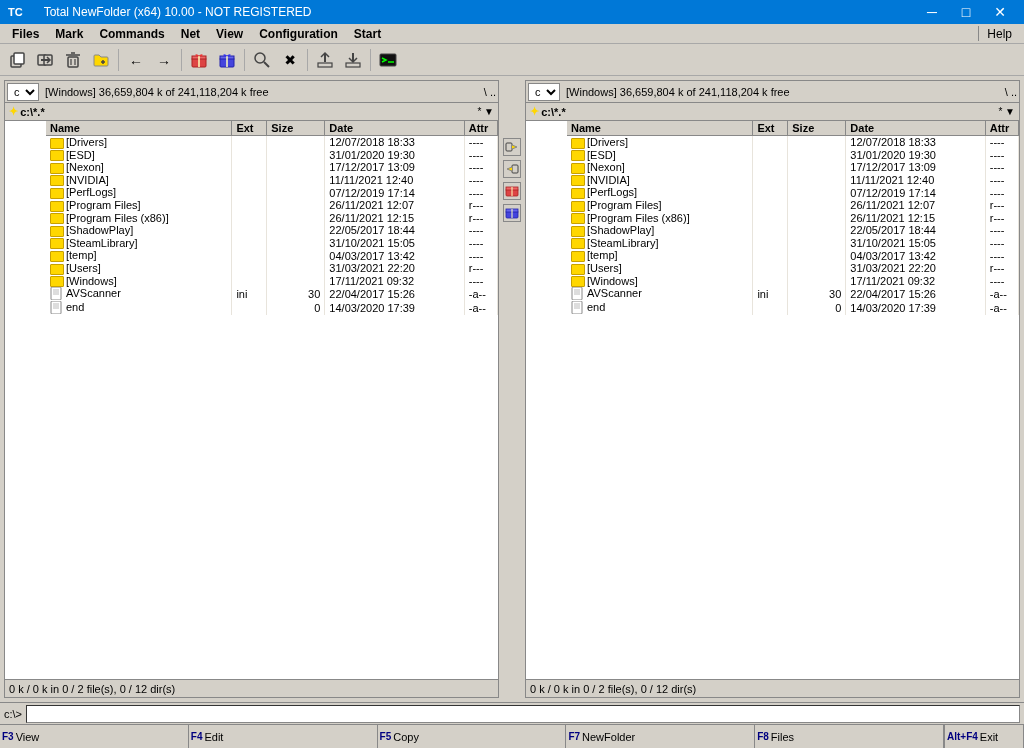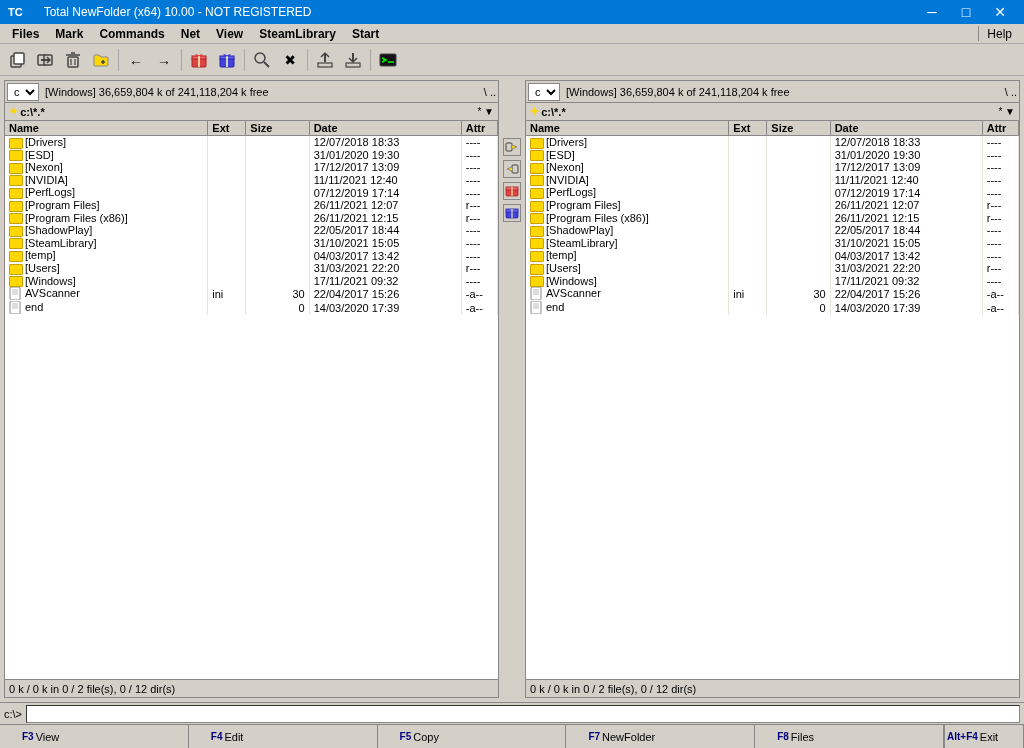--- a/index.html
+++ b/index.html
@@ -21,40 +21,40 @@
     .toolbar-btn { width: 26px; height: 26px; background: #d4d0c8; border: 1px solid transparent; cursor: pointer; display: flex; align-items: center; justify-content: center; font-size: 14px; }
     .toolbar-separator { width: 1px; height: 22px; background: #a8a8a8; margin: 0 2px; }
 
     
     .panel { flex: 1; display: flex; flex-direction: column; border: 1px solid #888; margin: 2px; background: white; }
     .panel-drive-bar { background: #d4d0c8; display: flex; align-items: center; padding: 1px 2px; gap: 2px; border-bottom: 1px solid #888; height: 22px; font-size: 11px; }
     .drive-select { font-size: 11px; padding: 0 2px; border: 1px solid #888; background: white; height: 18px; }
     .panel-path { background: #d4d0c8; padding: 1px 4px; border-bottom: 1px solid #888; font-size: 11px; height: 18px; display: flex; align-items: center; font-weight: bold; }
     
     
-    .file-list { flex: 1; overflow-y: auto; font-size: 11px; }
+    .file-list { flex: 1; overflow-y: auto; font-size: 11px; padding-left: 41px; }
     .file-list table { width: 100%; border-collapse: collapse; }
     .file-list th { background: #d4d0c8; border-bottom: 1px solid #888; border-right: 1px solid #888; padding: 1px 4px; text-align: left; font-weight: bold; position: sticky; top: 0; cursor: pointer; white-space: nowrap; }
     .file-list td { padding: 0 4px; white-space: nowrap; border-right: 1px solid #e8e4dc; }
     .file-list tr.header-row { background: #d4d0c8 !important; color: black !important; }
 
     
     .panel-status { background: #d4d0c8; border-top: 1px solid #888; padding: 1px 4px; font-size: 11px; height: 18px; display: flex; align-items: center; }
 
     
     .center-strip { width: 22px; display: flex; flex-direction: column; align-items: center; justify-content: flex-start; padding-top: 60px; gap: 4px; background: #d4d0c8; }
     .strip-btn { width: 18px; height: 18px; background: #d4d0c8; border: 1px solid #888; cursor: pointer; display: flex; align-items: center; justify-content: center; font-size: 10px; }
 
     
     .cmd-bar { background: #d4d0c8; display: flex; align-items: center; padding: 2px 4px; border-top: 1px solid #888; height: 22px; }
     .cmd-input { flex: 1; font-size: 11px; border: 1px inset #888; height: 18px; padding: 0 2px; }
 
     
     .fkeys { background: #d4d0c8; display: flex; border-top: 1px solid #888; height: 24px; }
-    .fkey { flex: 1; display: flex; align-items: center; border-right: 1px solid #888; height: 100%; cursor: pointer; font-size: 11px; padding: 0 2px; margin-left: 20px; }
+    .fkey { flex: 1; display: flex; align-items: center; border-right: 1px solid #888; height: 100%; cursor: pointer; font-size: 11px; padding: 0 2px; }
     .fkey-num { color: #000080; font-weight: bold; margin-right: 2px; font-size: 10px; }
     .fkey-label { font-size: 11px; }
     .fkey-alt { margin-left: auto; }
 
     
     ::-webkit-scrollbar { width: 14px; }
     ::-webkit-scrollbar-track { background: #d4d0c8; }
     ::-webkit-scrollbar-thumb { background: #a8a8a8; border: 1px solid #888; }
 
     
@@ -75,21 +75,21 @@
   </div>
 </div>
 
 <div class="menu-bar">
   <div class="menu-items">
     <span class="menu-item">Files</span>
     <span class="menu-item">Mark</span>
     <span class="menu-item">Commands</span>
     <span class="menu-item">Net</span>
     <span class="menu-item">View</span>
-    <span class="menu-item">SteamLibrary</span>
+    <span class="menu-item">Configuration</span>
     <span class="menu-item">Start</span>
   </div>
   <span class="help-btn">Help</span>
 </div>
 
 <div class="toolbar">
   <button class="toolbar-btn" title="Copy">
     <svg width="18" height="18" viewBox="0 0 18 18">
         <rect x="3" y="5" width="10" height="11" rx="1" fill="none" stroke="#444" stroke-width="1.5"></rect>
         <rect x="6" y="2" width="10" height="11" rx="1" fill="#fff" stroke="#444" stroke-width="1.5"></rect>

